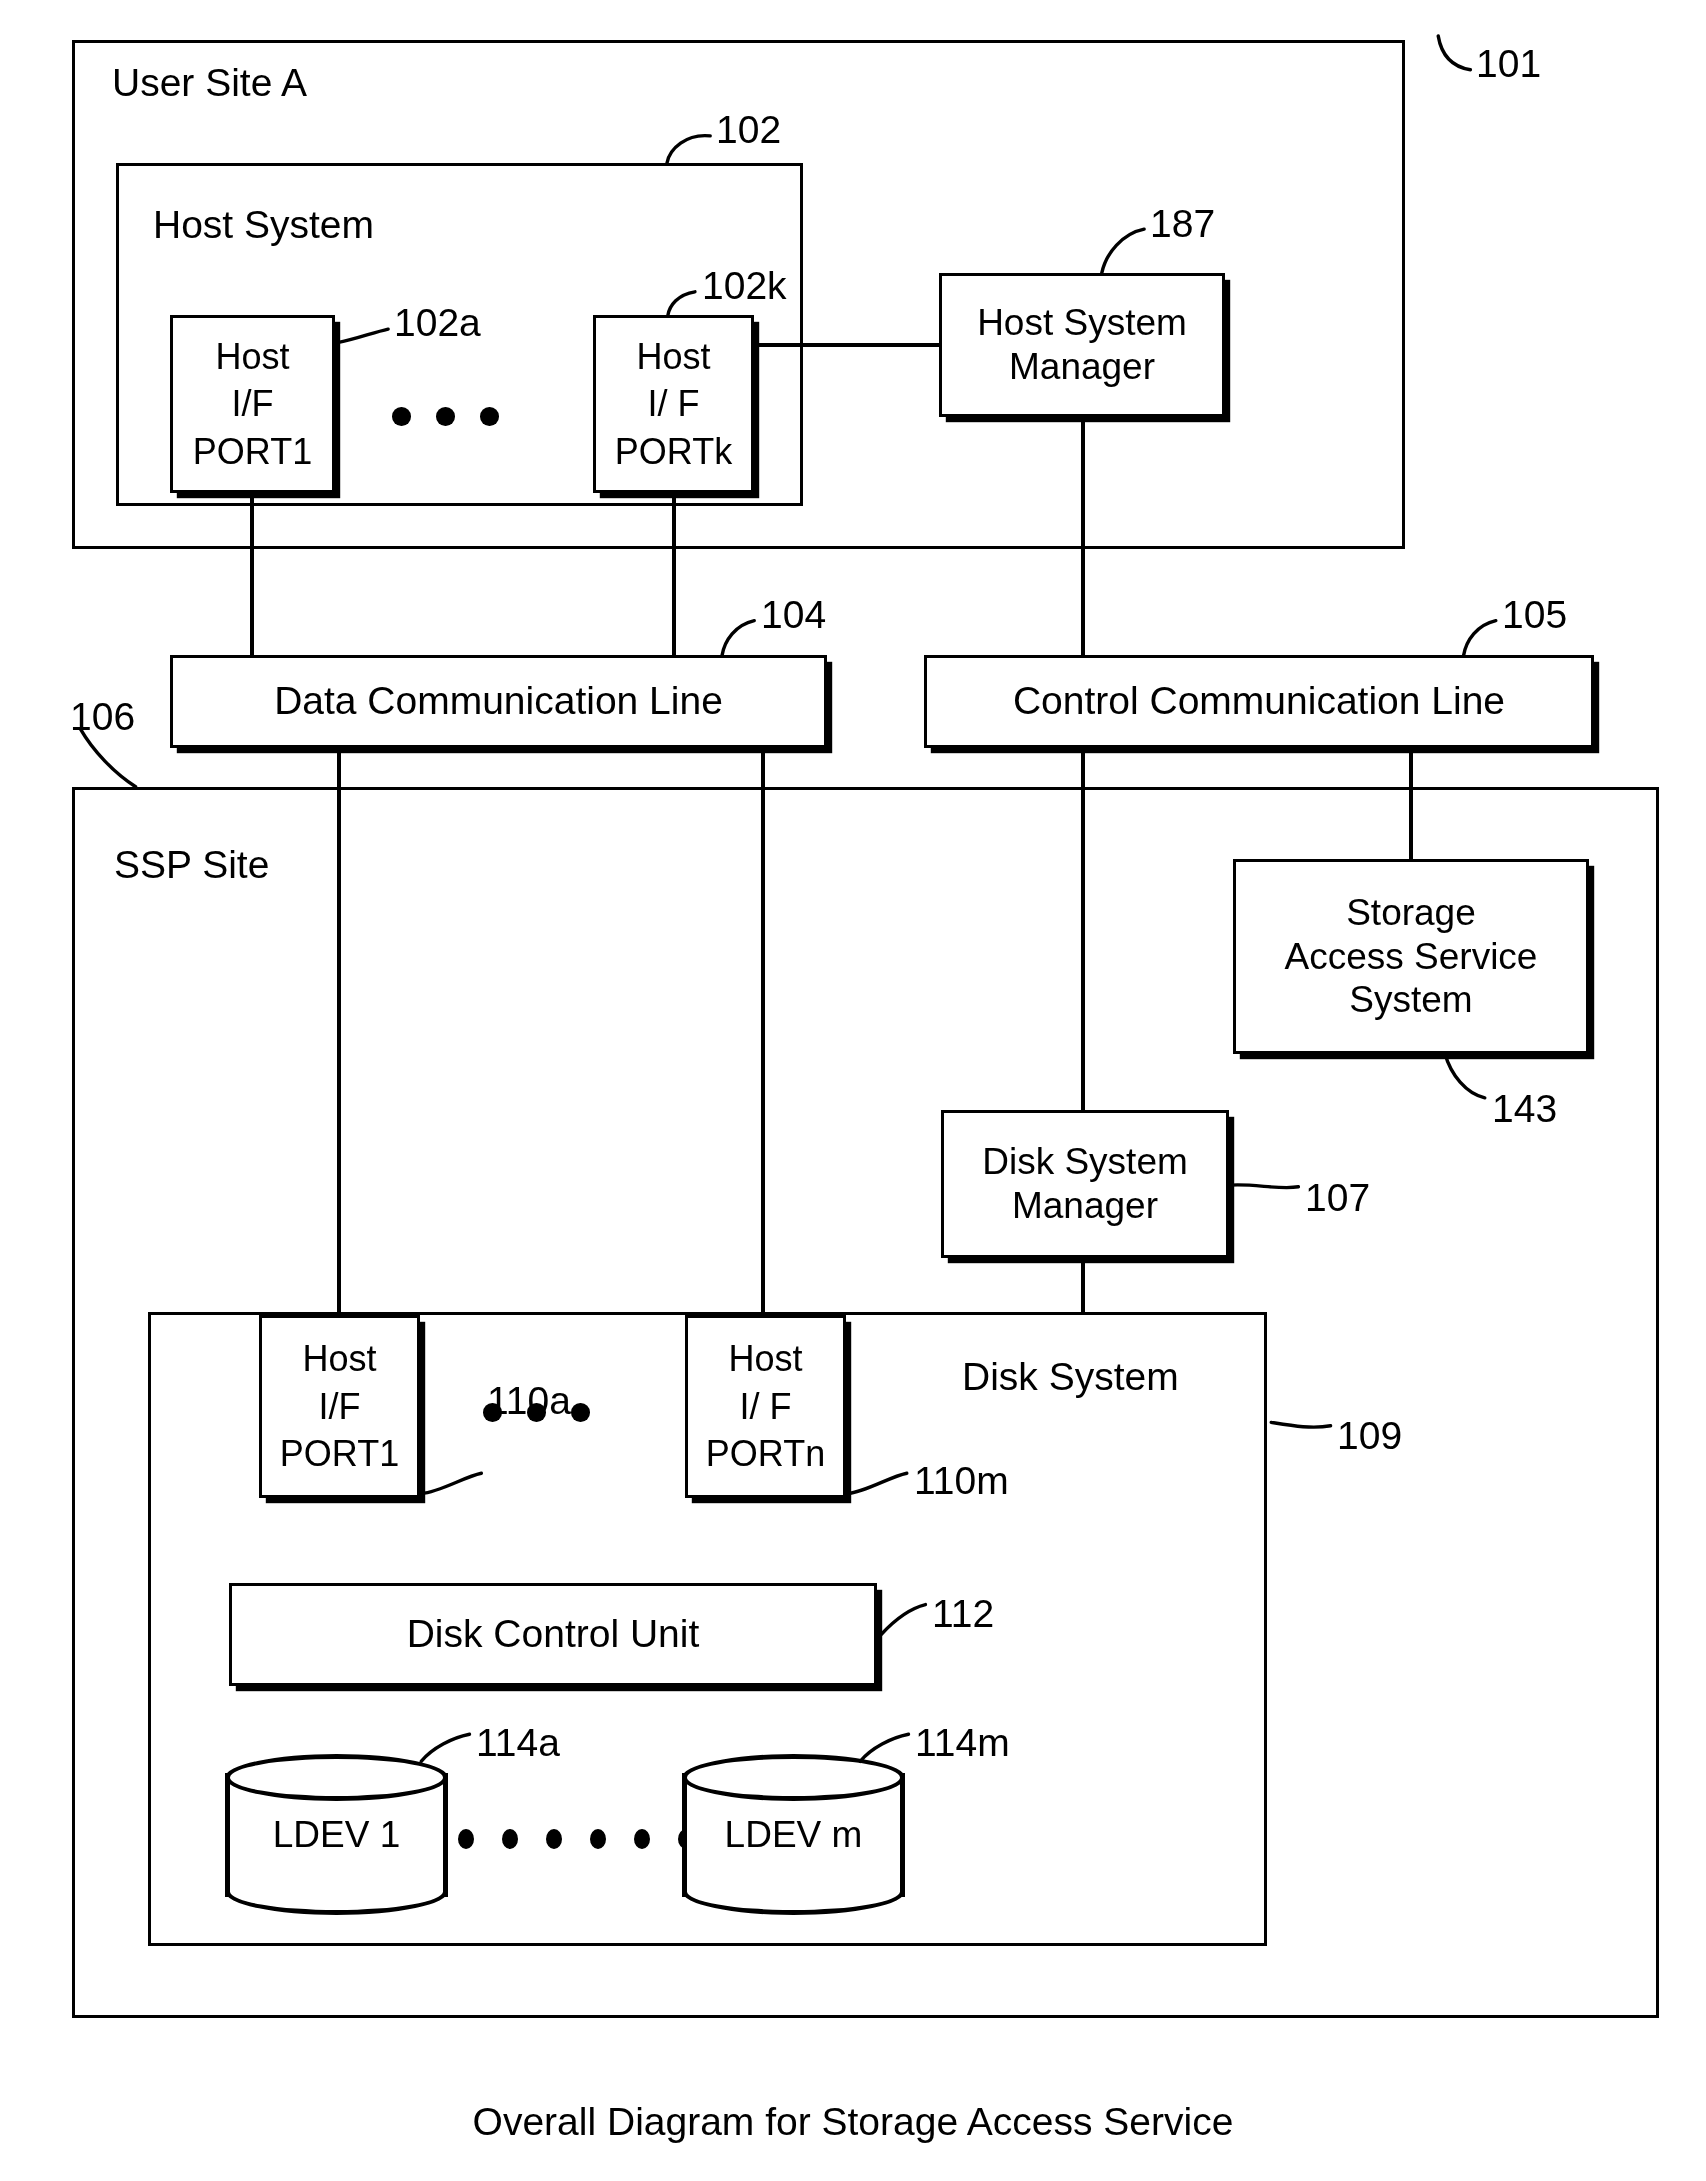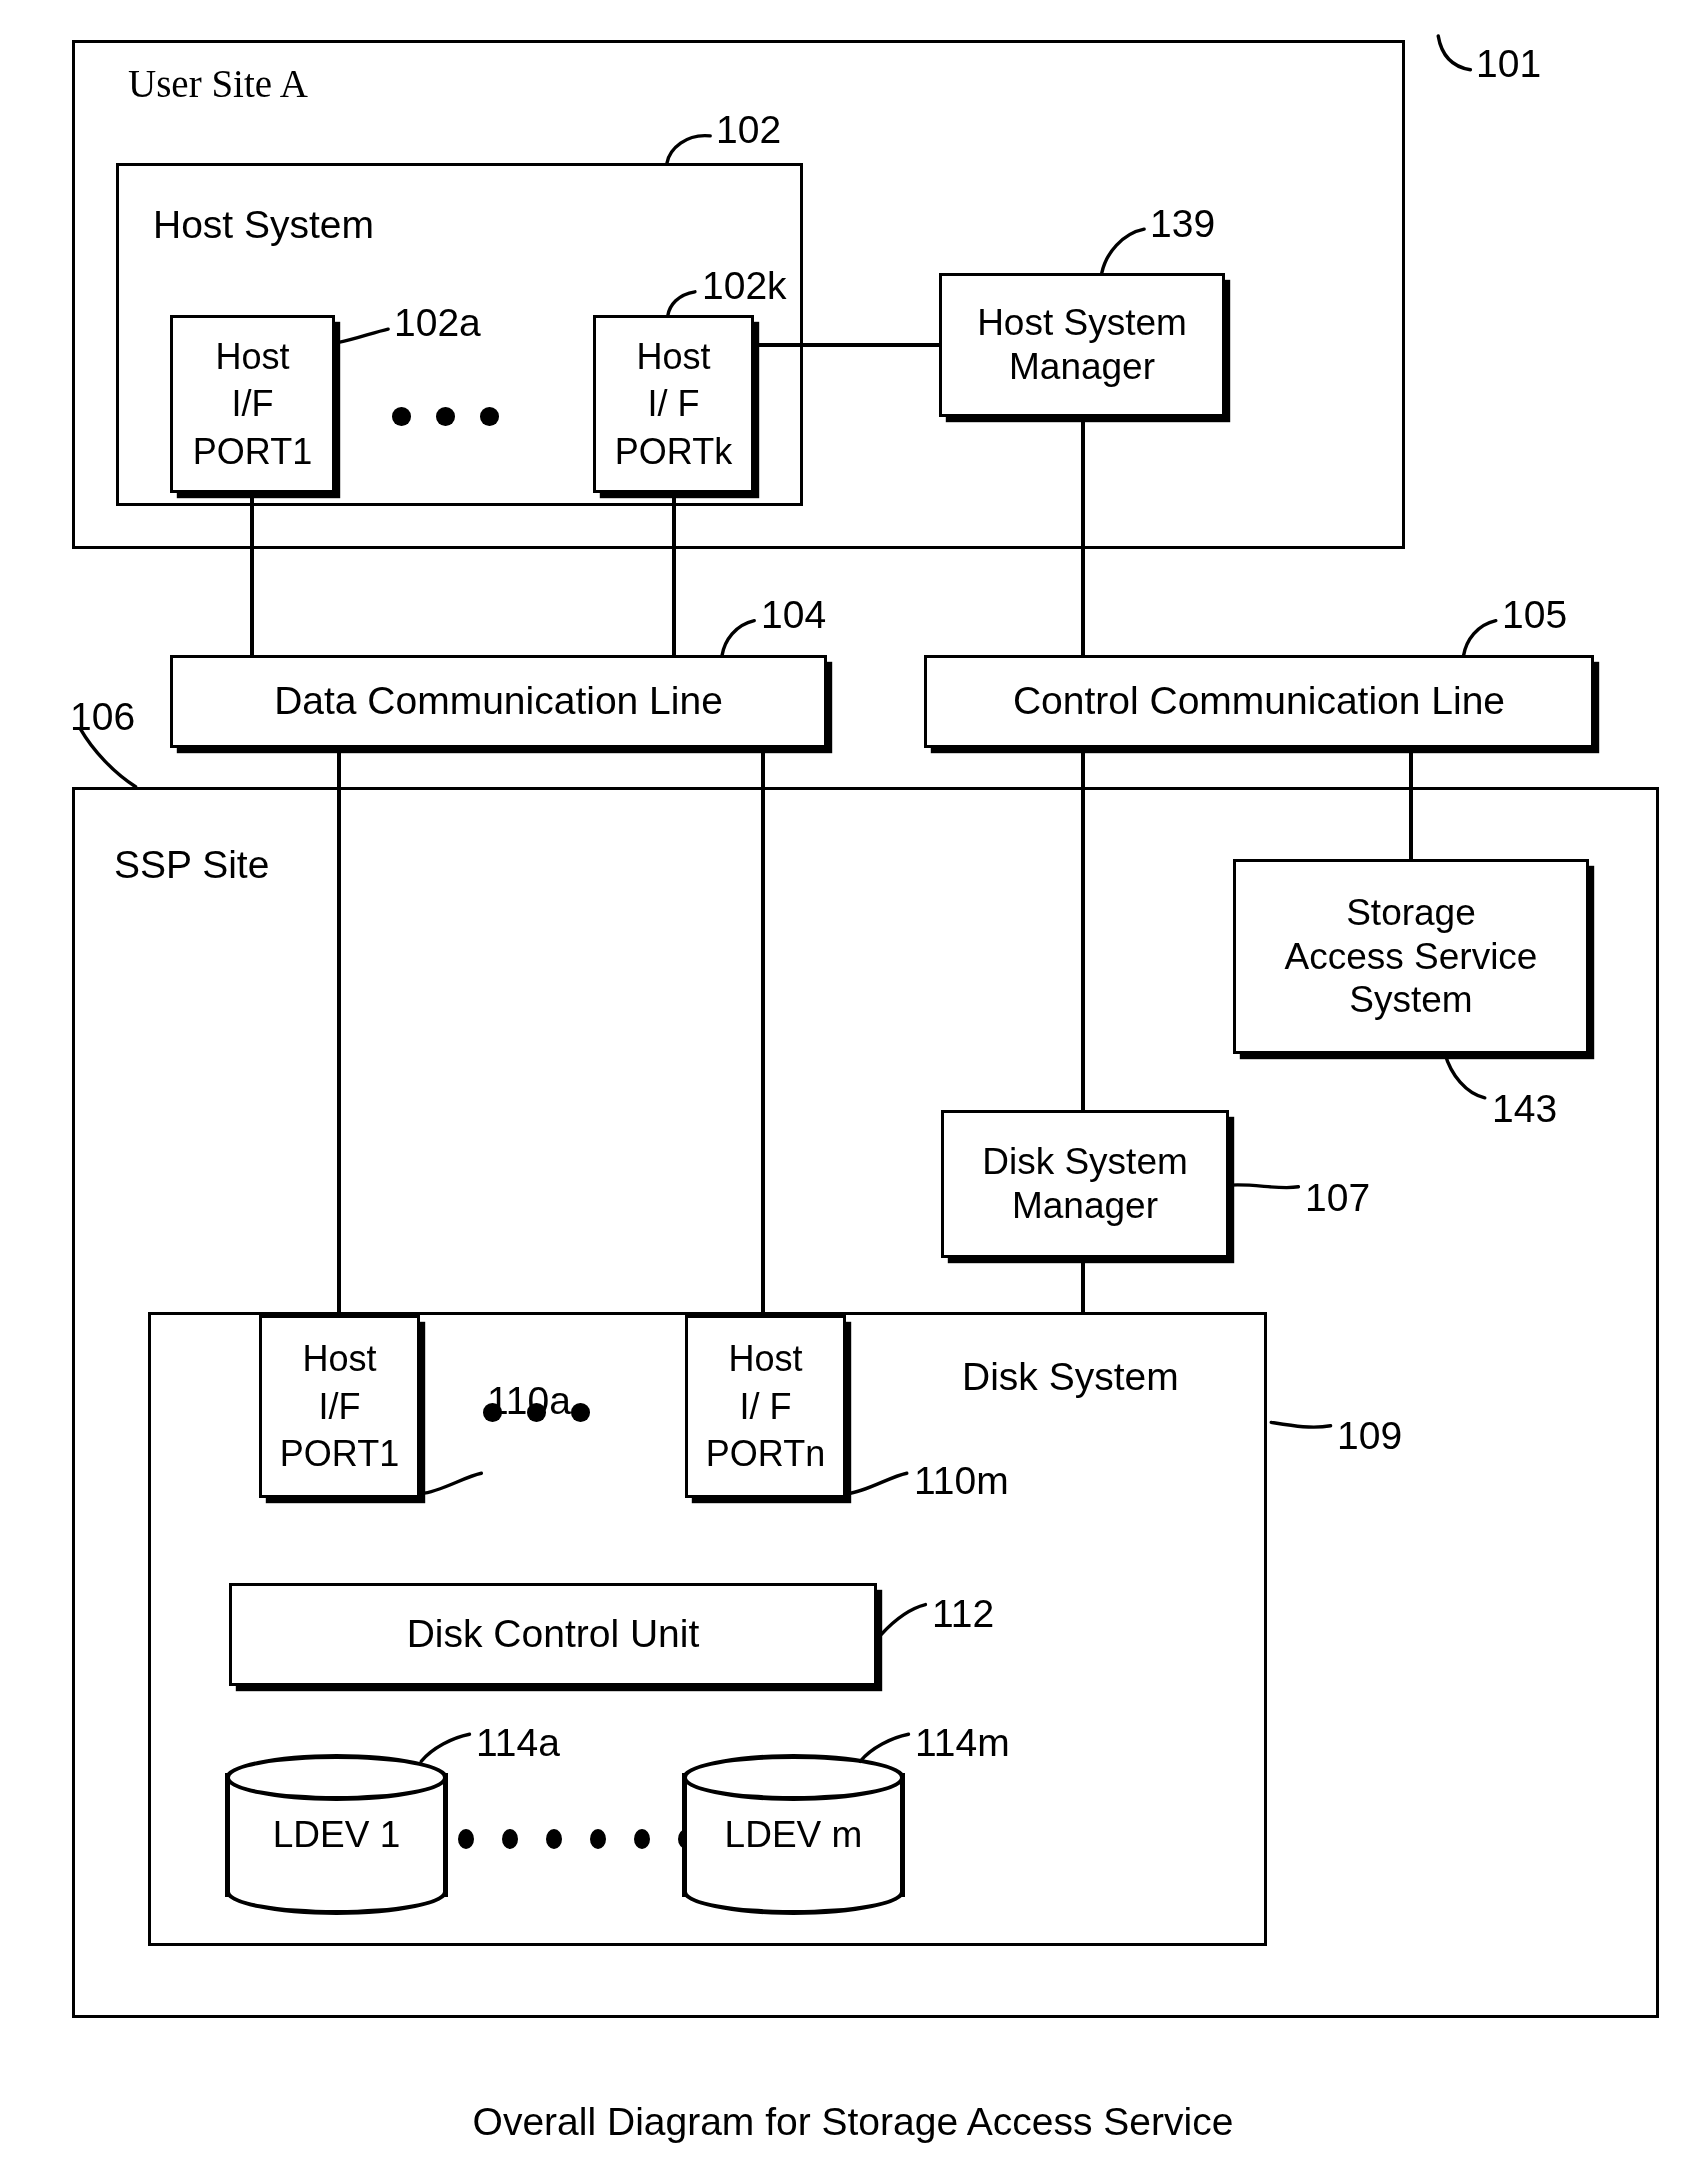--- a/index.html
+++ b/index.html
@@ -127,21 +127,21 @@
     font-size: 39px;
   }
 </style>
 </head>
 <body>
 
 <div id="page">
 
   <div class="container-box" style="left:72px; top:40px; width:1333px; height:509px;"></div>
 
-  <div class="site-title" style="left:128px; top:61px;font-family:Liberation Serif, serif;">User Site A</div>
+  <div class="site-title" style="left:112px; top:61px;">User Site A</div>
 
   <div class="ref" style="left:1476px; top:42px;">101</div>
 
   <div class="container-box" style="left:116px; top:163px; width:687px; height:343px;"></div>
 
   <div class="label box-text" style="left:153px; top:202px; font-size:39px;">Host System</div>
 
   <div class="ref" style="left:716px; top:108px;">102</div>
 
   <div class="comp-box" style="left:170px; top:315px; width:165px; height:178px;">
@@ -161,21 +161,21 @@
     <div class="box-text port" style="white-space:pre-line;">Host
 I/ F
 PORTk</div>
   </div>
   <div class="ref" style="left:702px; top:264px;">102k</div>
 
   <div class="comp-box" style="left:939px; top:273px; width:286px; height:144px;">
     <div class="box-text" style="white-space:pre-line;">Host System
 Manager</div>
   </div>
-  <div class="ref" style="left:1150px; top:202px;">139</div>
+  <div class="ref" style="left:1150px; top:202px;">187</div>
 
   <div class="hline" style="left:754px; top:343px; width:186px;"></div>
 
   <div class="comp-box" style="left:170px; top:655px; width:657px; height:93px;">
     <div class="box-text" style="font-size:39px;">Data Communication Line</div>
   </div>
   <div class="ref" style="left:761px; top:593px;">104</div>
 
   <div class="comp-box" style="left:897px; top:655px; width:670px; height:93px;margin-left:27px;">
     <div class="box-text" style="font-size:39px;">Control Communication Line</div>

